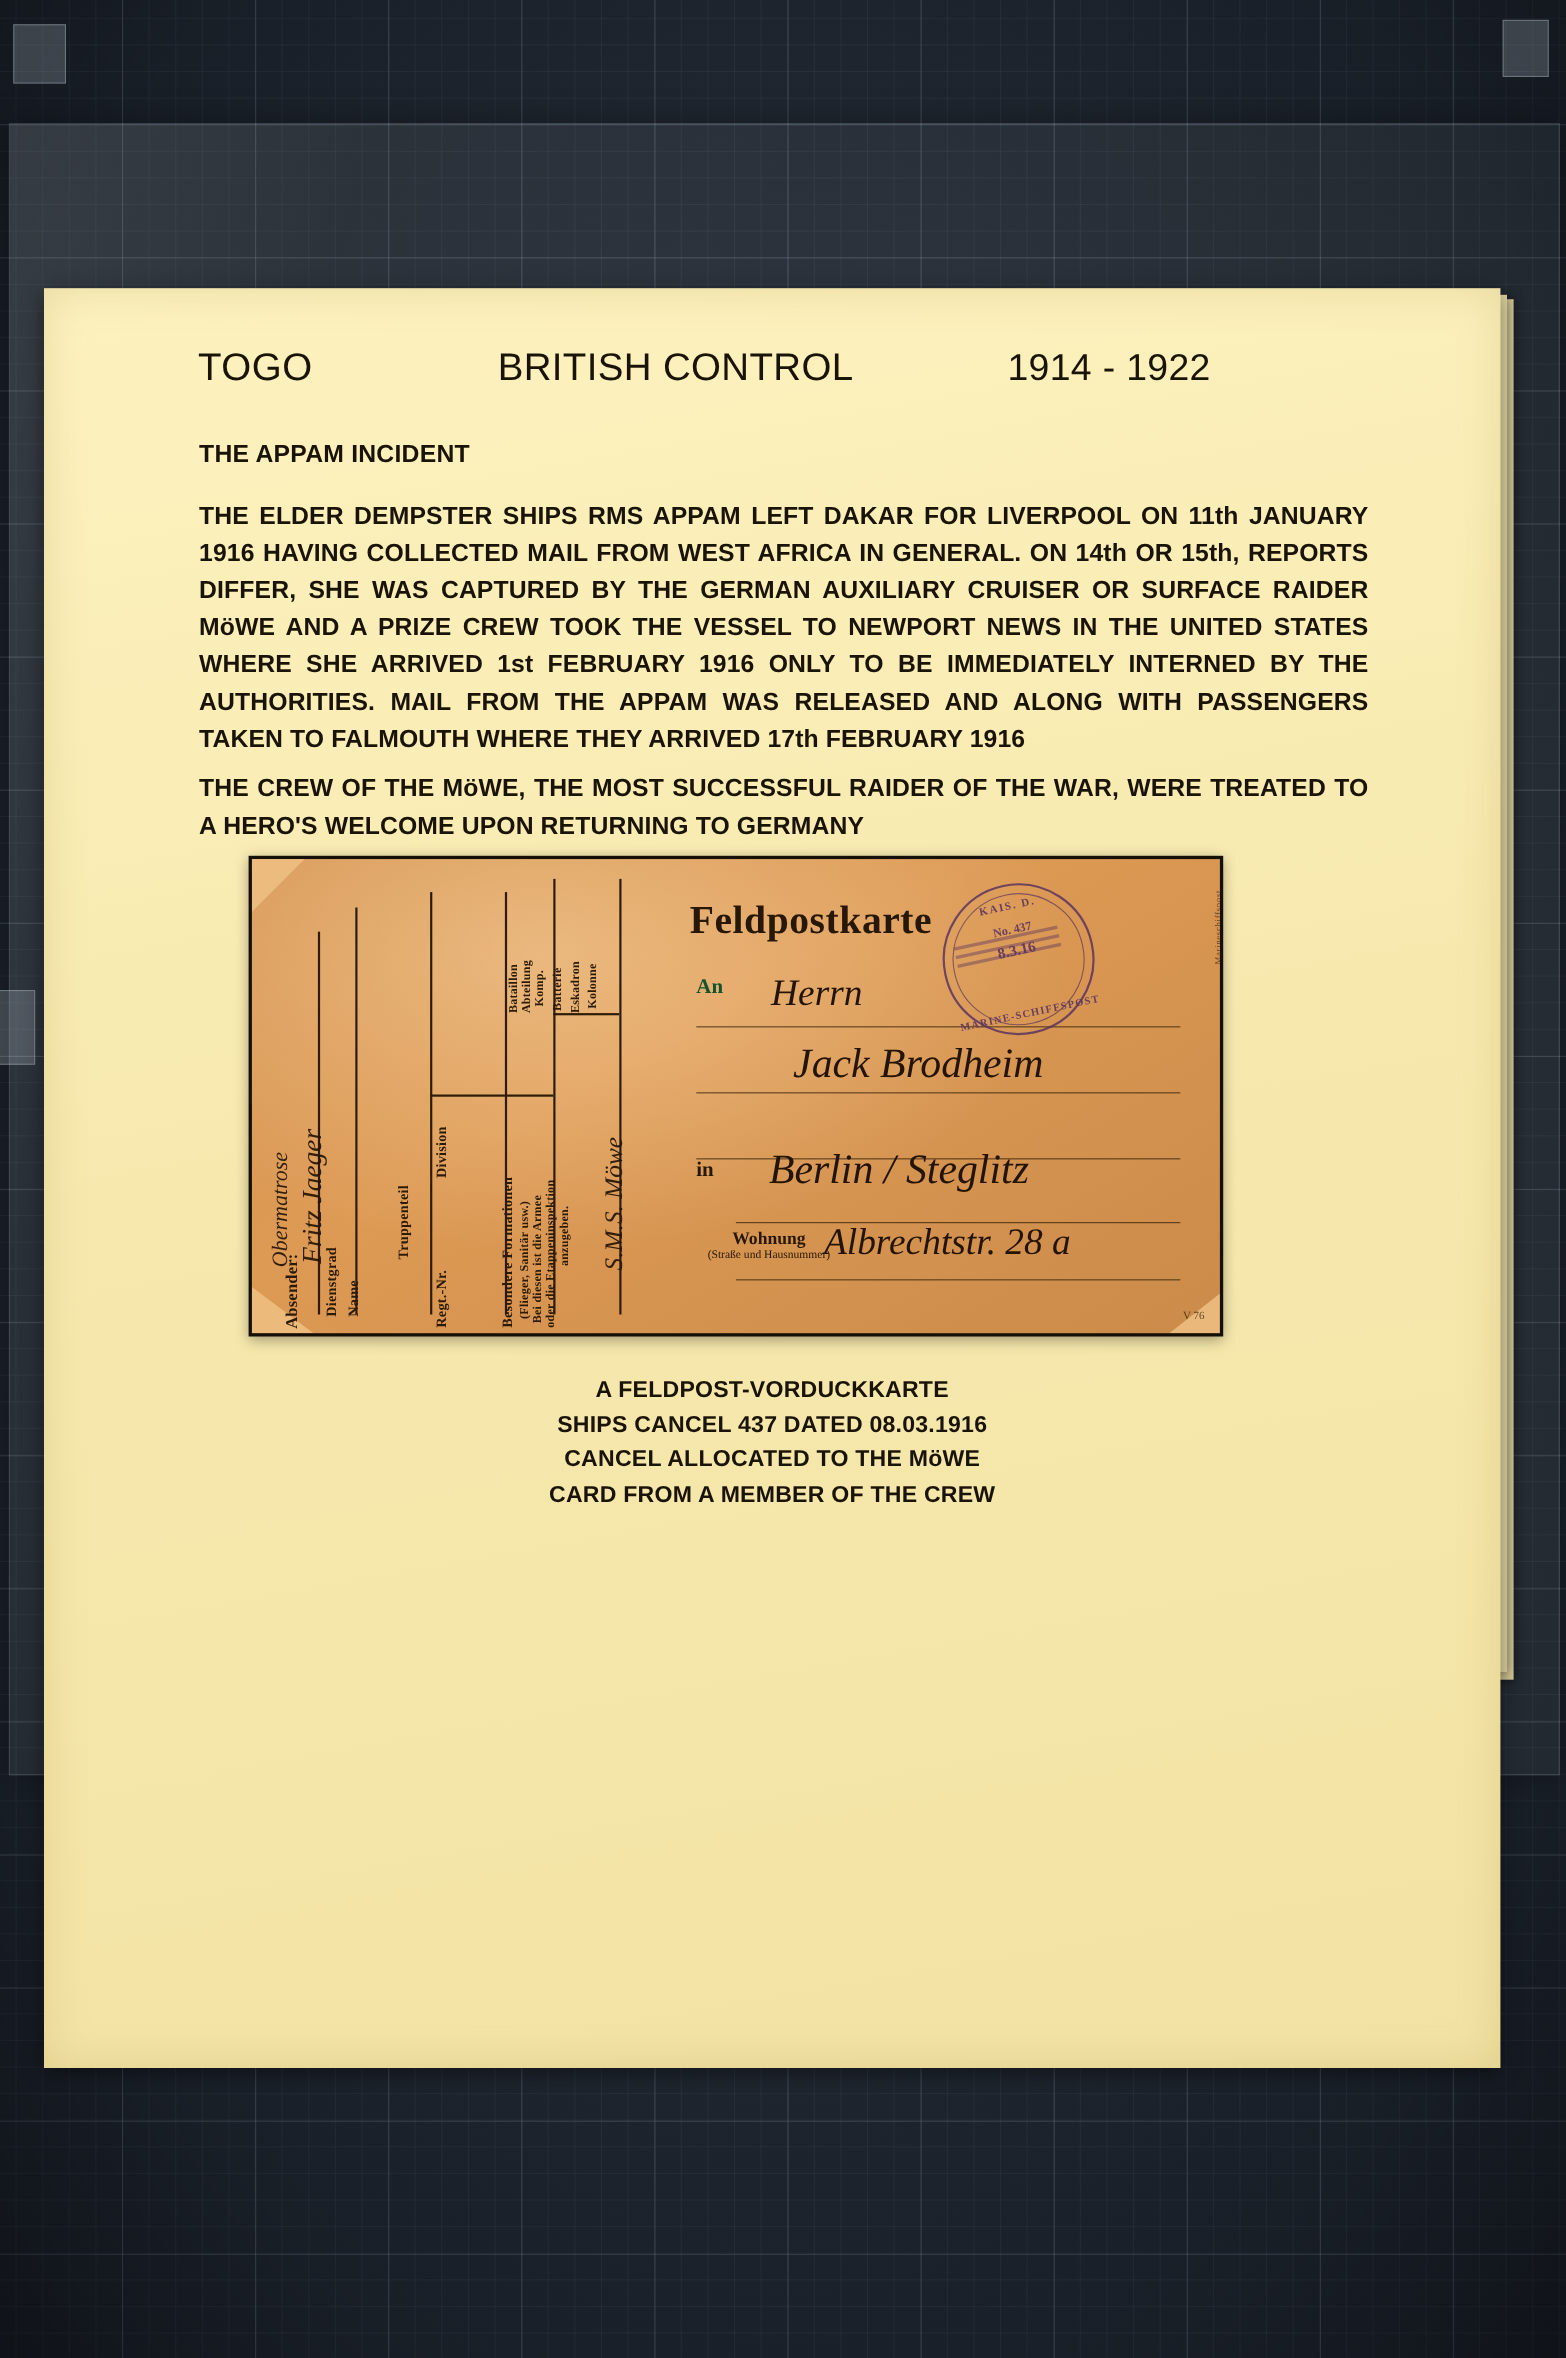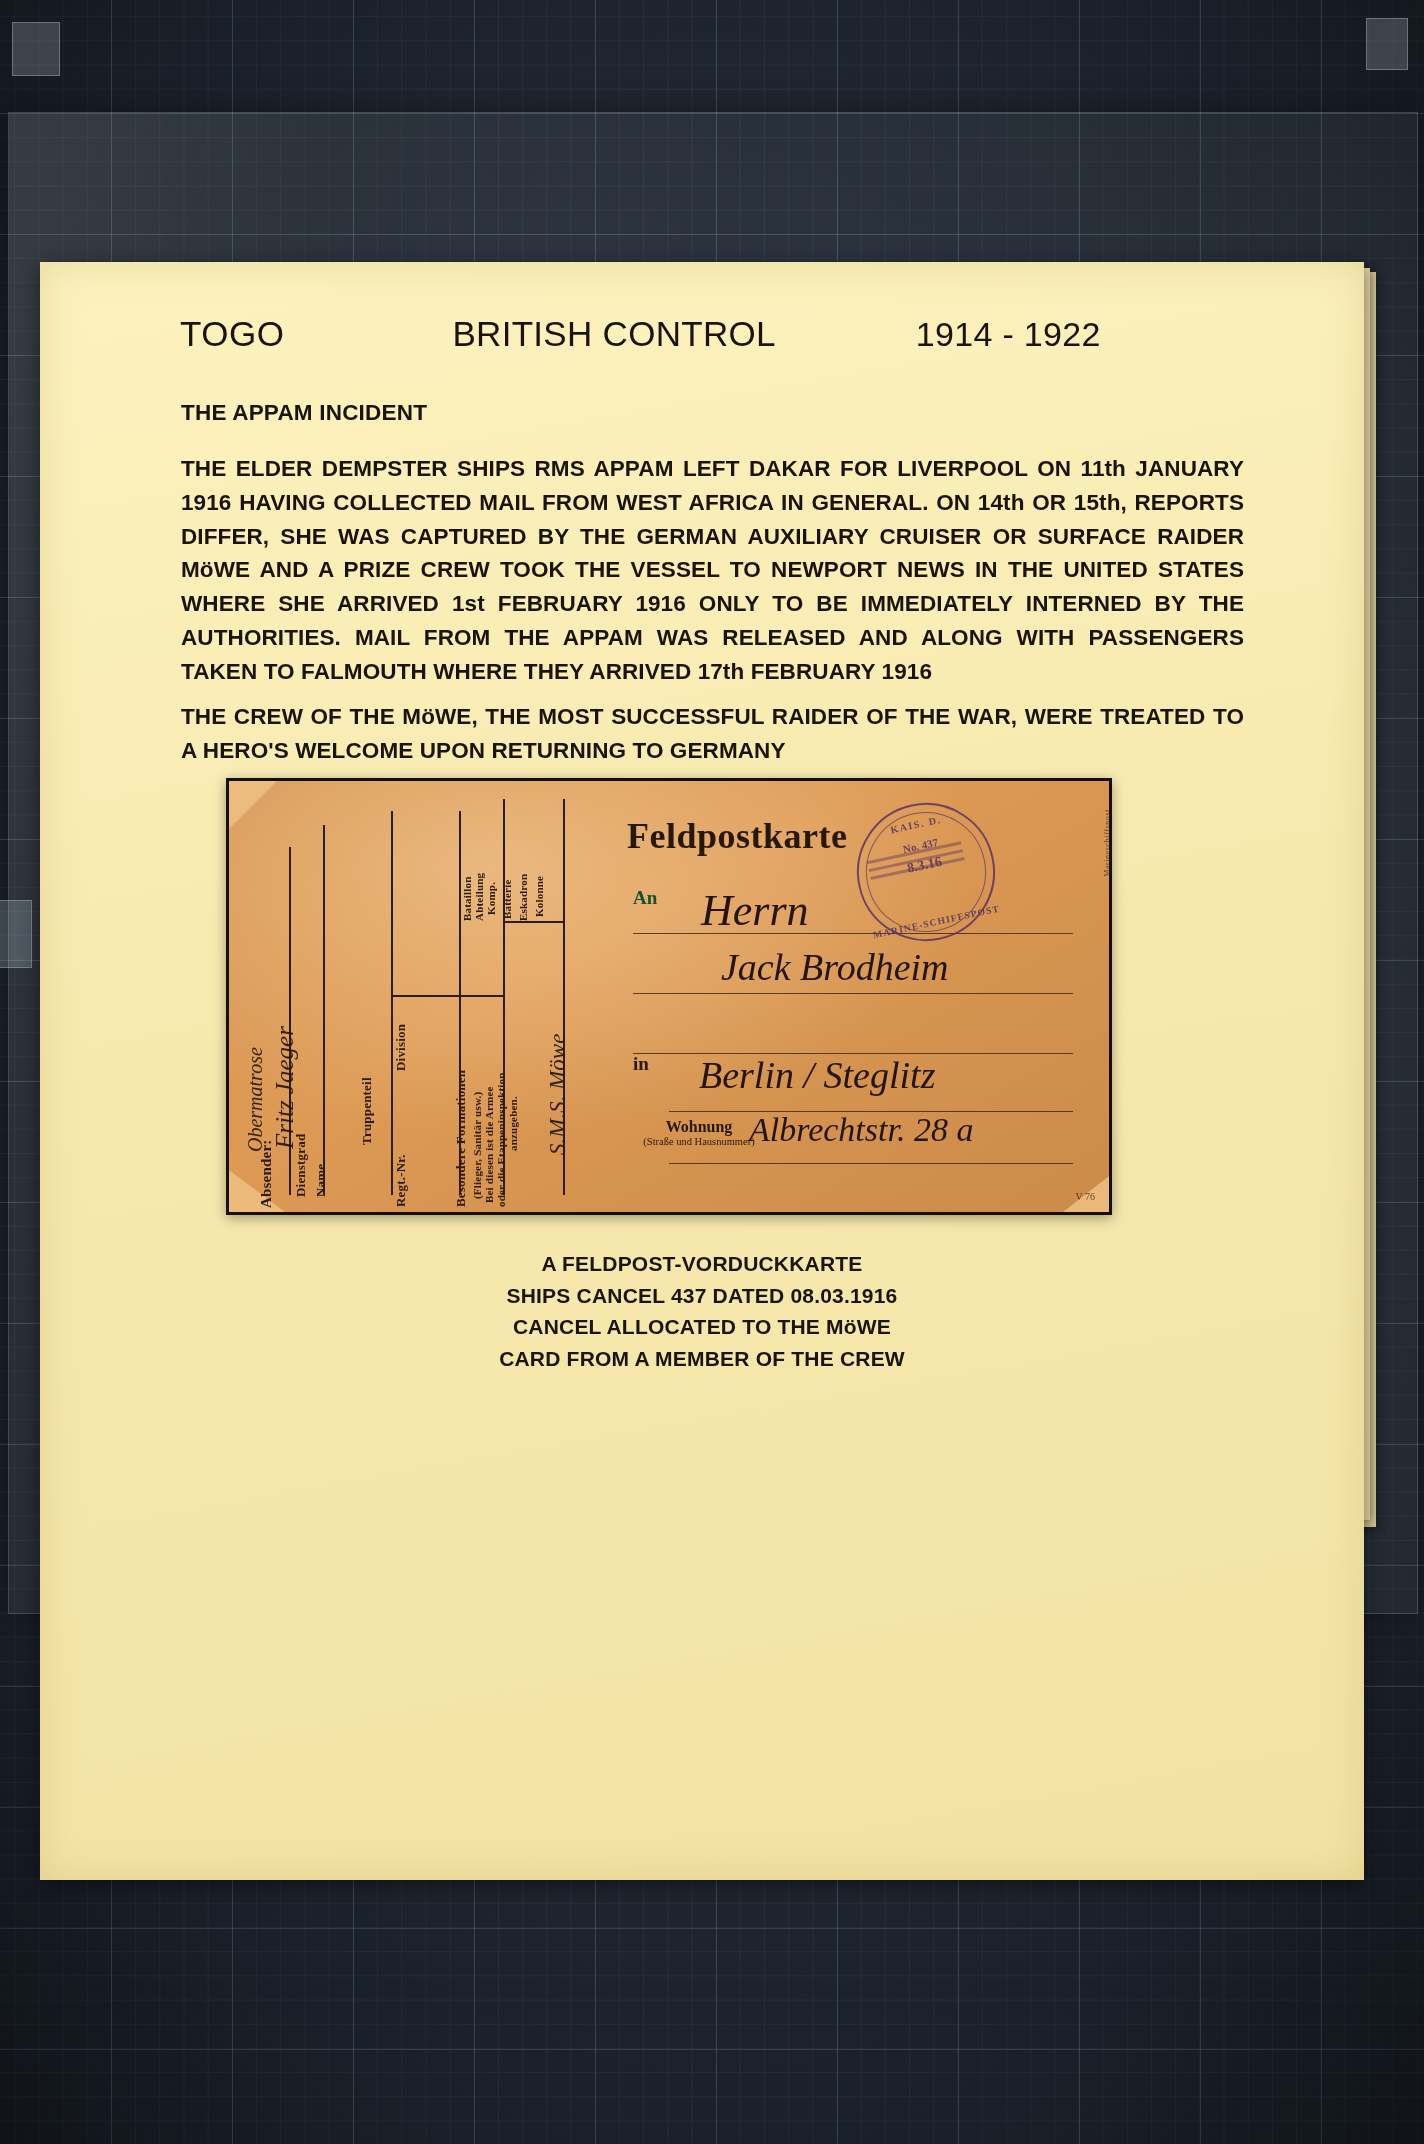--- a/index.html
+++ b/index.html
@@ -478,23 +478,23 @@
         <span>Wohnung</span>
         <span class="sub">(Straße und Hausnummer)</span>
       </div>
 
       <div class="addr-rule" style="left:404px; top:152px; width:440px;"></div>
       <div class="addr-rule" style="left:404px; top:212px; width:440px;"></div>
       <div class="addr-rule" style="left:404px; top:272px; width:440px;"></div>
       <div class="addr-rule" style="left:440px; top:330px; width:404px;"></div>
       <div class="addr-rule" style="left:440px; top:382px; width:404px;"></div>
 
-      <div class="addr-hand" style="left:472px; top:104px; font-size:44px;text-align:right;">Herrn</div>
+      <div class="addr-hand" style="left:472px; top:104px; font-size:34px;text-align:right;">Herrn</div>
       <div class="addr-hand" style="left:492px; top:164px; font-size:38px;">Jack Brodheim</div>
-      <div class="addr-hand" style="left:470px; top:272px; font-size:38px;">Berlin / Steglitz</div>
+      <div class="addr-hand" style="left:470px; top:260px; font-size:38px;">Berlin / Steglitz</div>
       <div class="addr-hand" style="left:520px; top:330px; font-size:34px;">Albrechtstr. 28 a</div>
 
       <div id="postmark">
         <div class="ring2"></div>
         <div class="pm-top">KAIS. D.</div>
         <div class="pm-no">No. 437</div>
         <div class="pm-date">8.3.16</div>
         <div class="pm-bottom">MARINE-SCHIFFSPOST</div>
       </div>
       <div id="postmark-bars">

